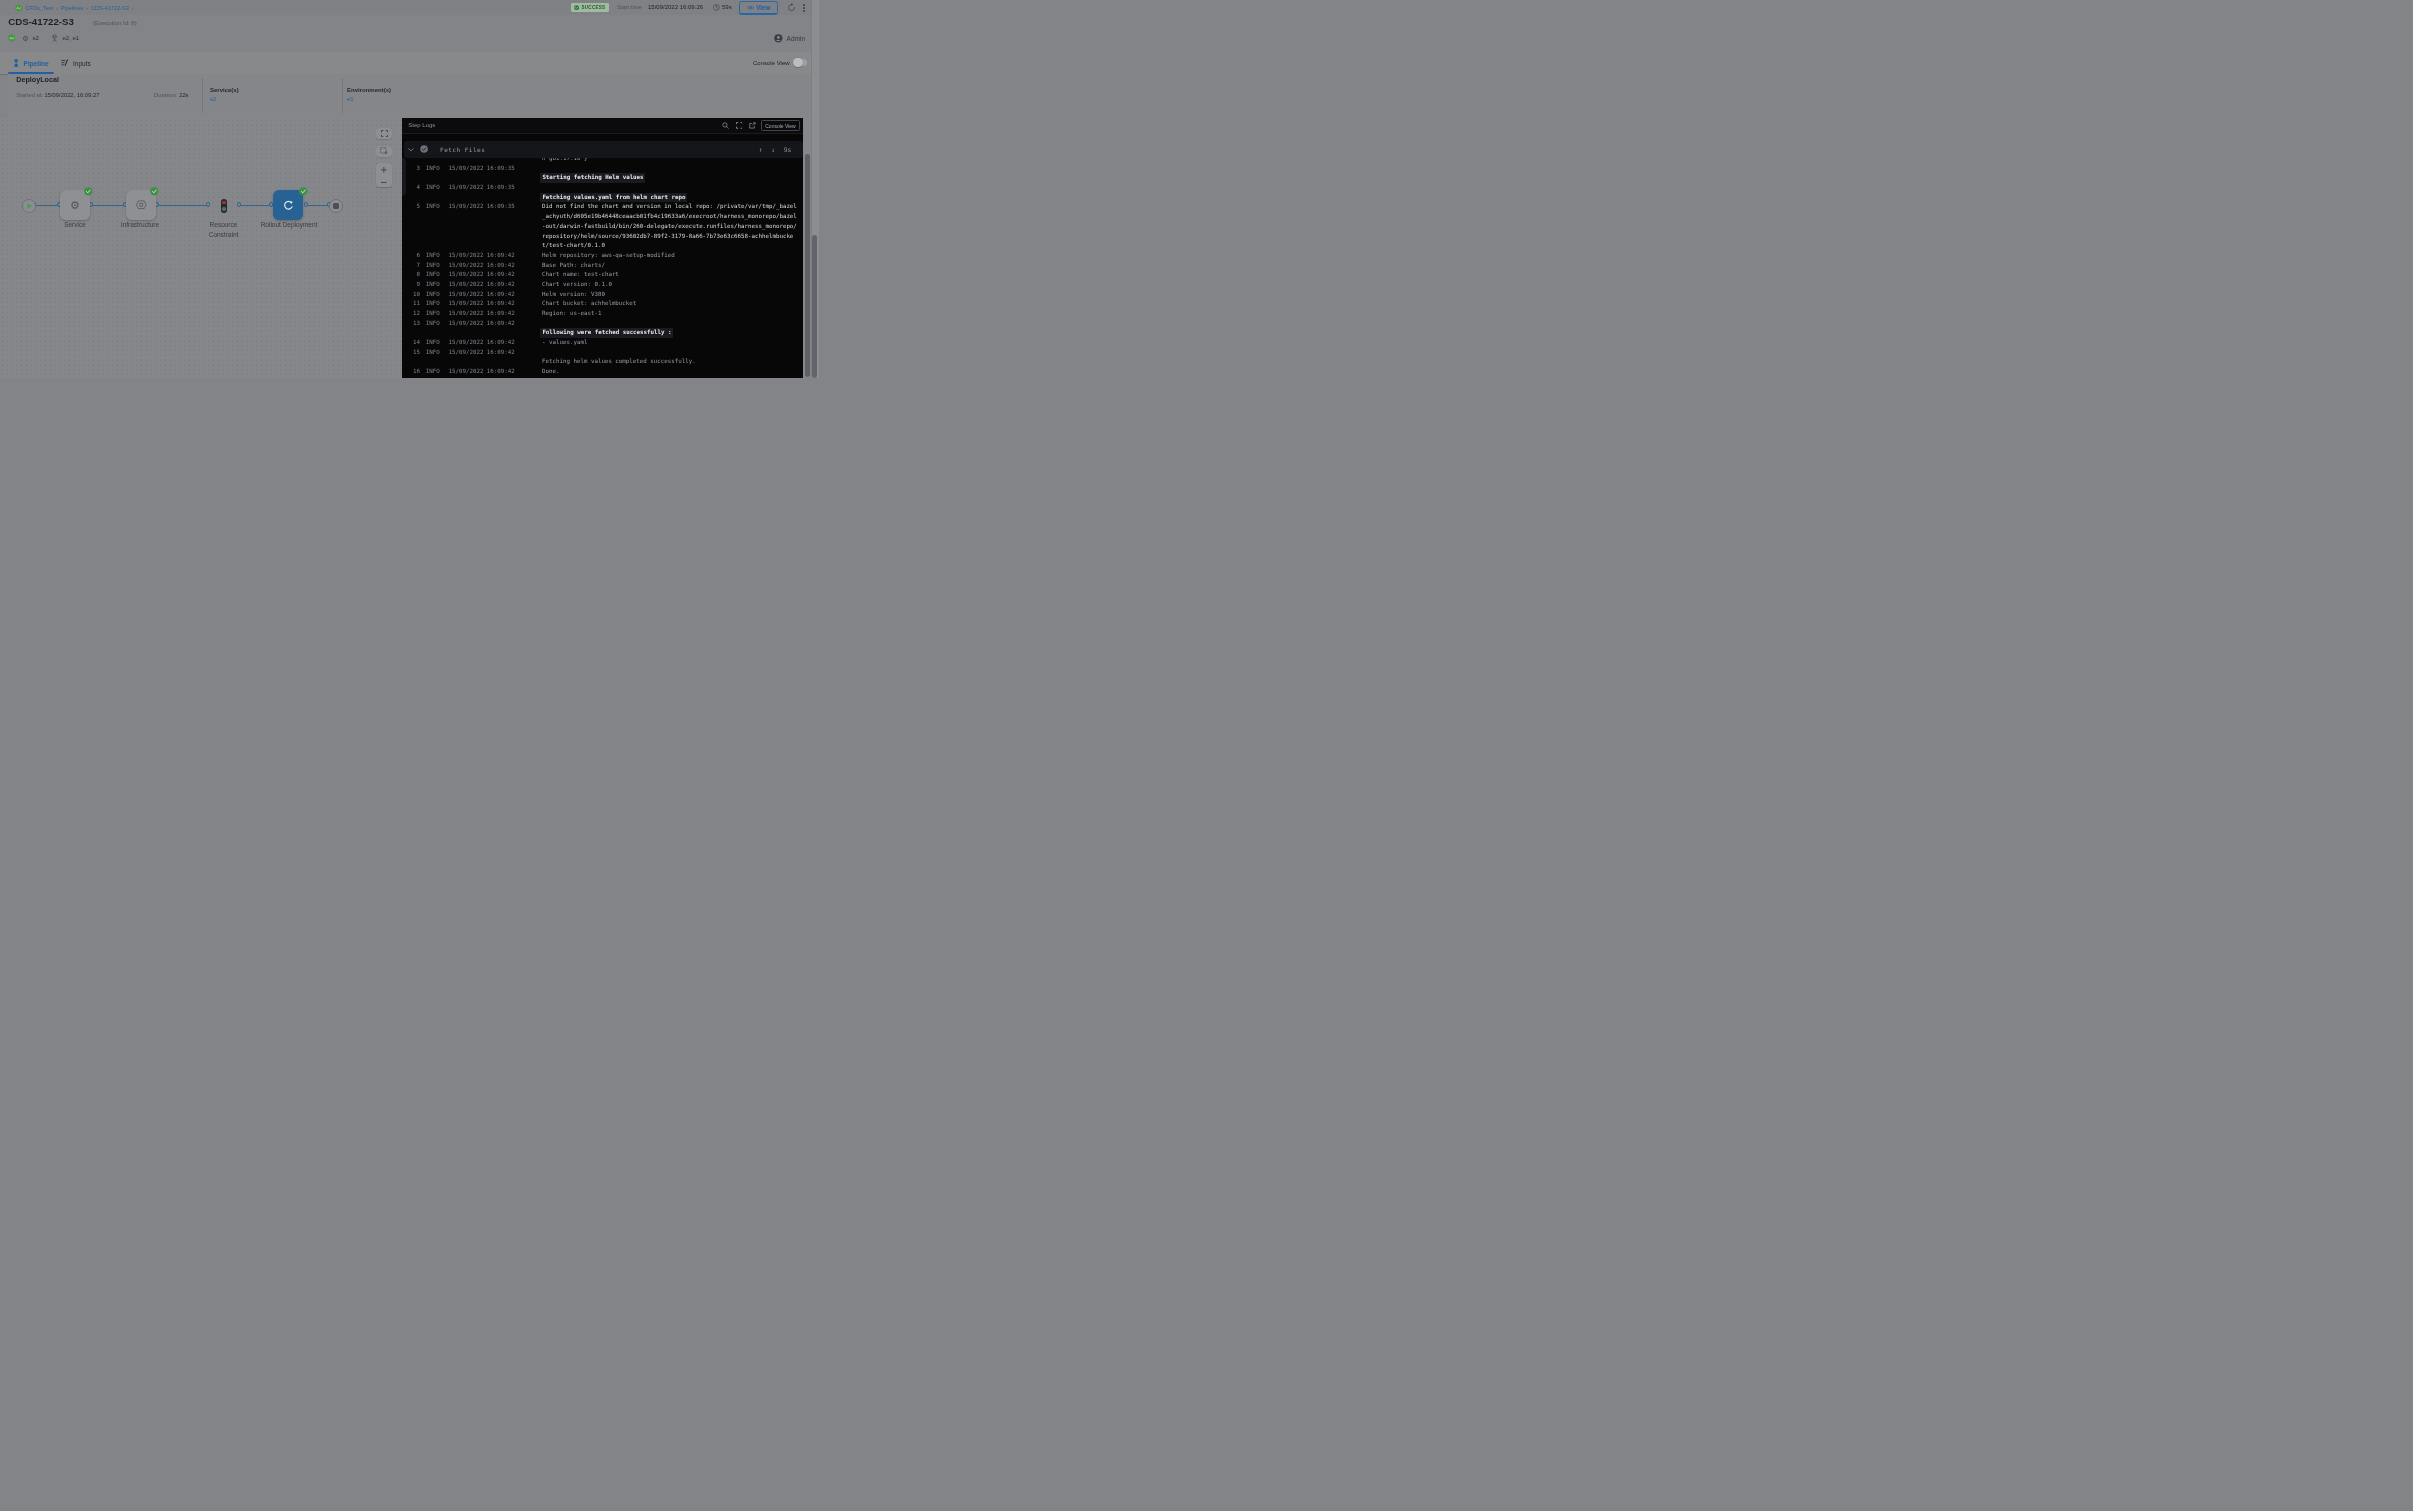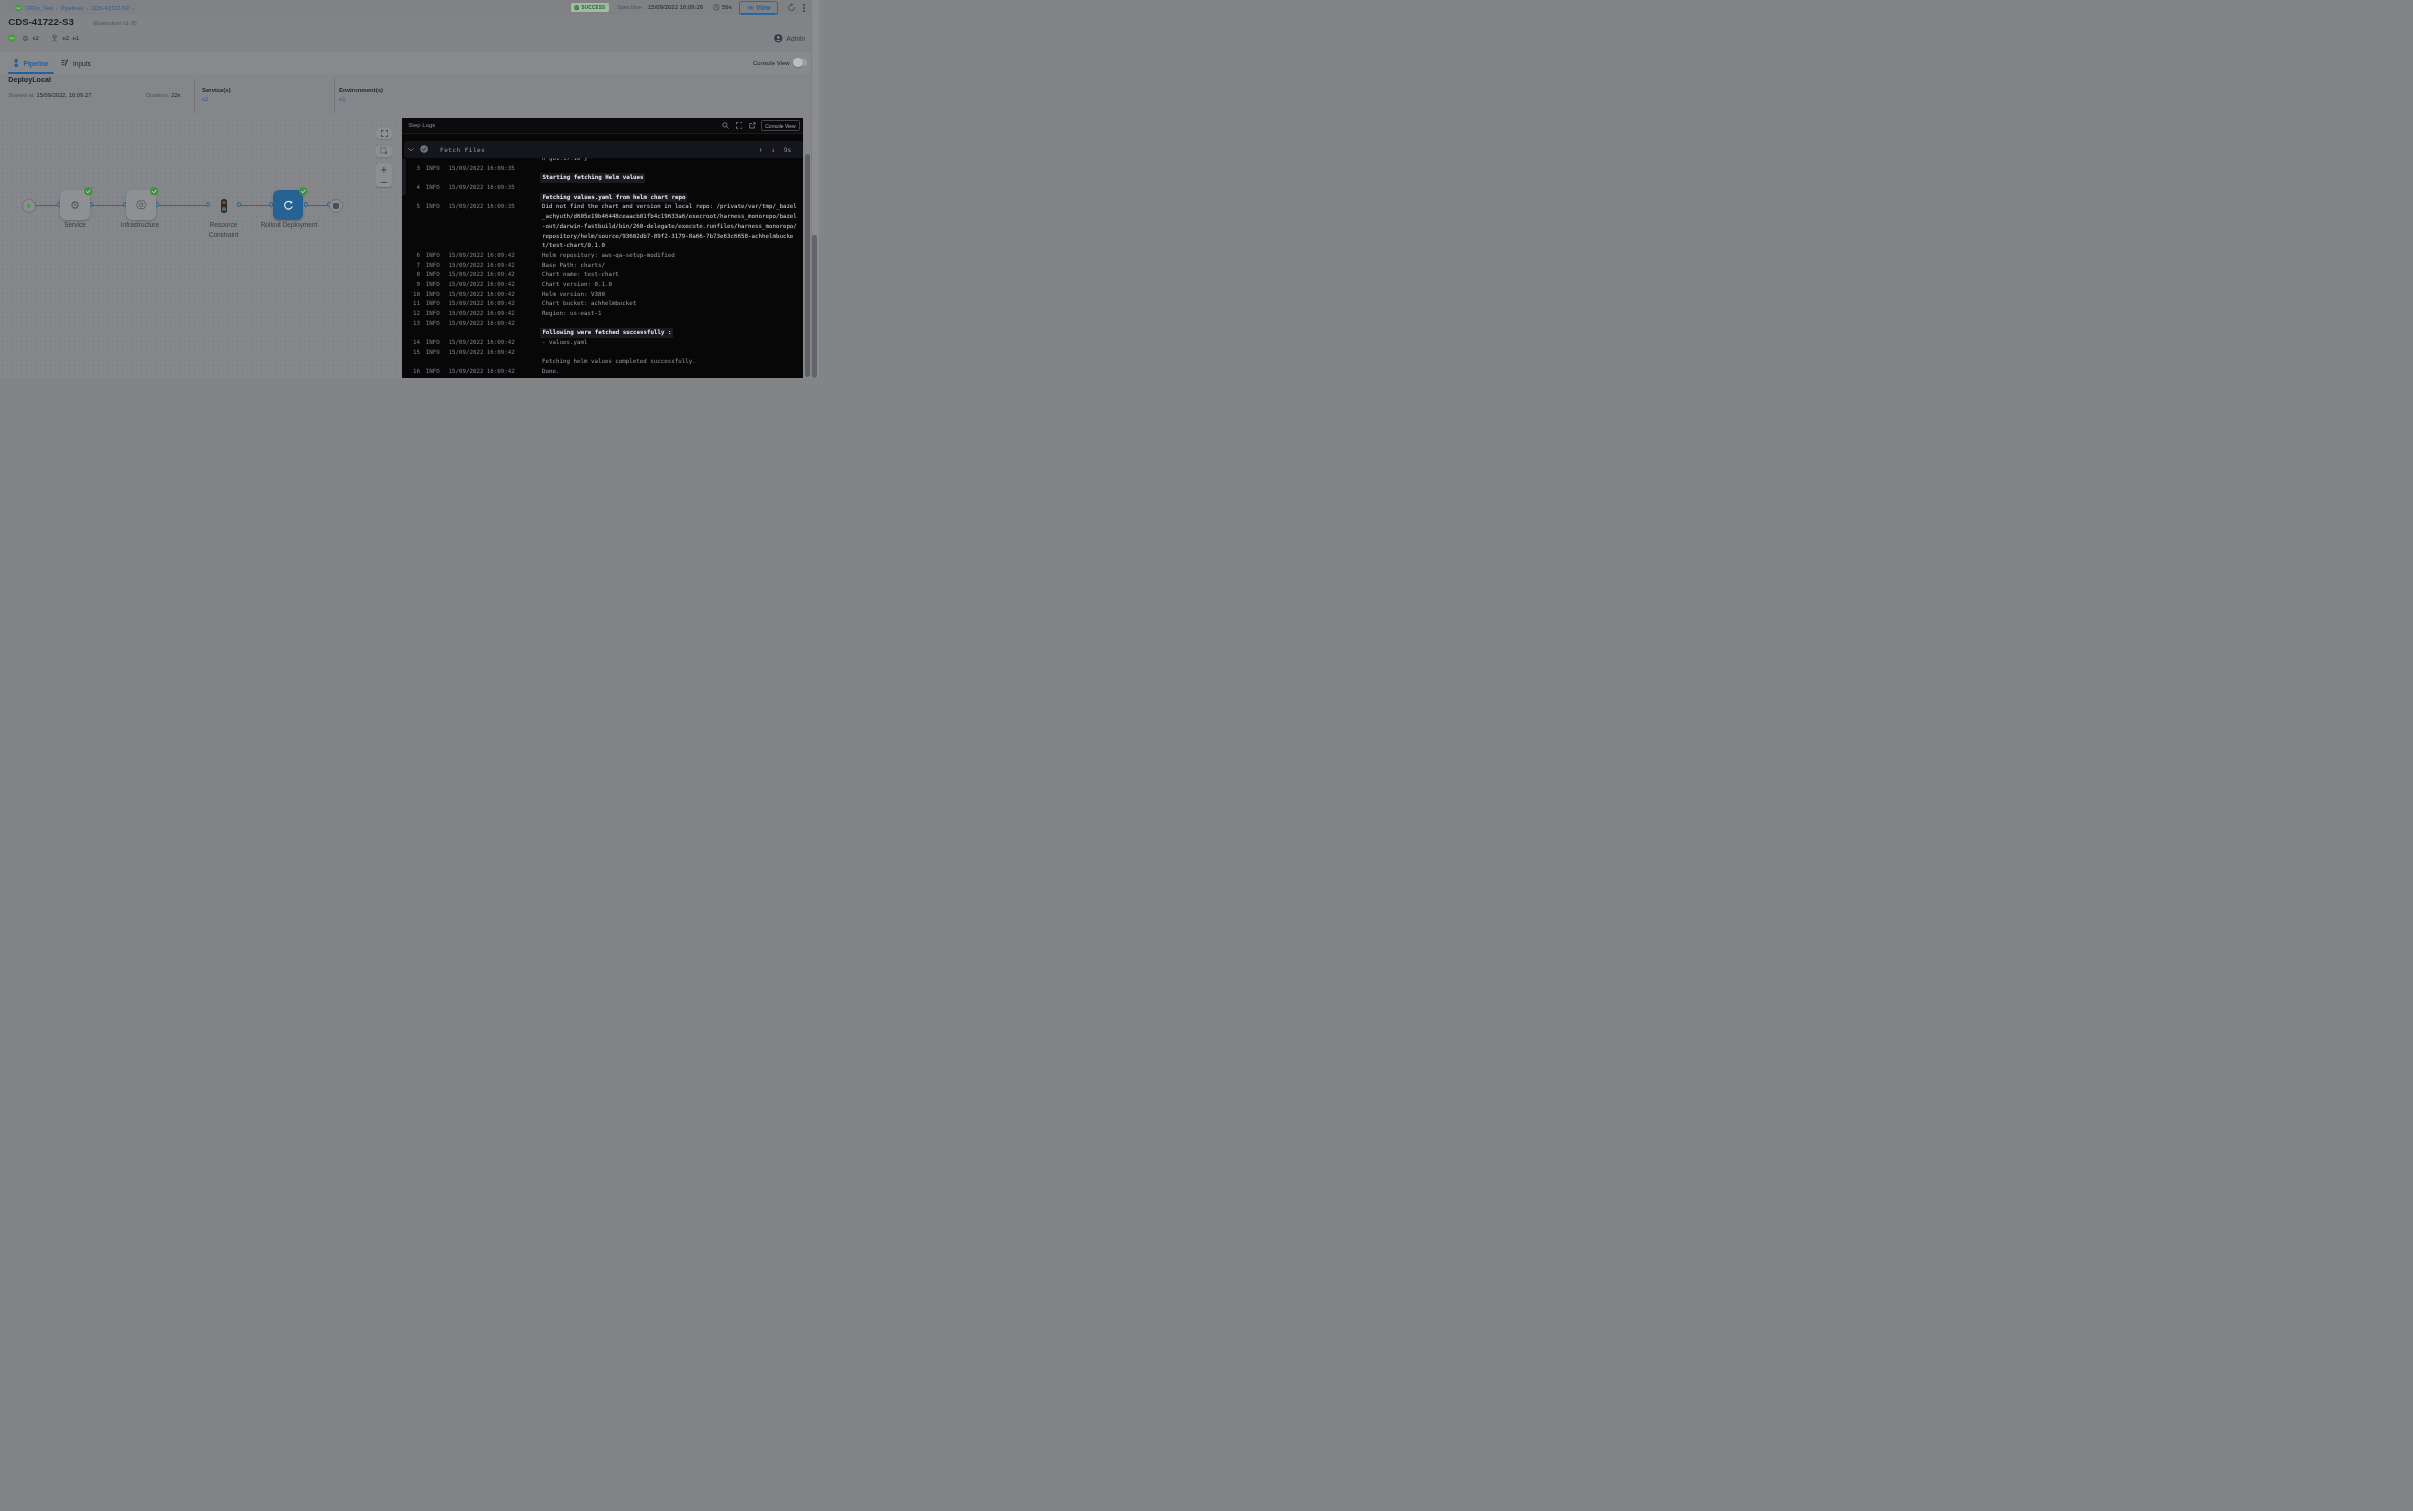--- a/index.html
+++ b/index.html
@@ -44,21 +44,21 @@
   .tab-inputs{left:61px;}
   .tab-inputs span{font-size:6.5px;color:#26282e;}
   .tab-underline{left:8.2px;top:72px;width:46px;height:1.9px;background:#2160a4;border-radius:1.4px;}
   .consoleview{left:753px;top:52px;height:21px;display:flex;align-items:center;gap:4.8px;}
   .consoleview span{font-size:6px;color:#222429;}
   .toggle{width:13px;height:6.8px;border-radius:3.9px;background:#9d9fa3;position:relative;cursor:pointer;}
   .toggle .knob{position:absolute;left:-1px;top:-1.2px;width:9.2px;height:9.2px;border-radius:50%;
       background:#bcbdc0;box-shadow:0 0.5px 1px rgba(0,0,0,.35);}
 
   
-  .stage{left:0;top:74px;width:819px;height:44px;background:#84868a;border-bottom:0.5px solid #696b6e;}
+  .stage{left:8px;top:74px;width:819px;height:44px;background:#84868a;border-bottom:0.5px solid #696b6e;}
   .stage-name{left:8.2px;top:1.4px;font-size:7.2px;font-weight:bold;color:#1e2026;position:absolute;}
   .kv{position:absolute;font-size:5.8px;color:#4e525a;}
   .kv b{font-weight:normal;color:#26282f;}
   .vdiv{position:absolute;top:3.9px;width:0.5px;height:35px;background:#74767a;}
   .svc-label{position:absolute;font-size:6px;font-weight:bold;color:#26282f;}
   .svc-link{position:absolute;font-size:6px;color:#2c5f93;cursor:pointer;}
 
   
   .canvas{left:0;top:118px;width:402px;height:260px;background:#85878a;
       background-image:radial-gradient(circle,#74767a 0.5px,transparent 0.7px);

